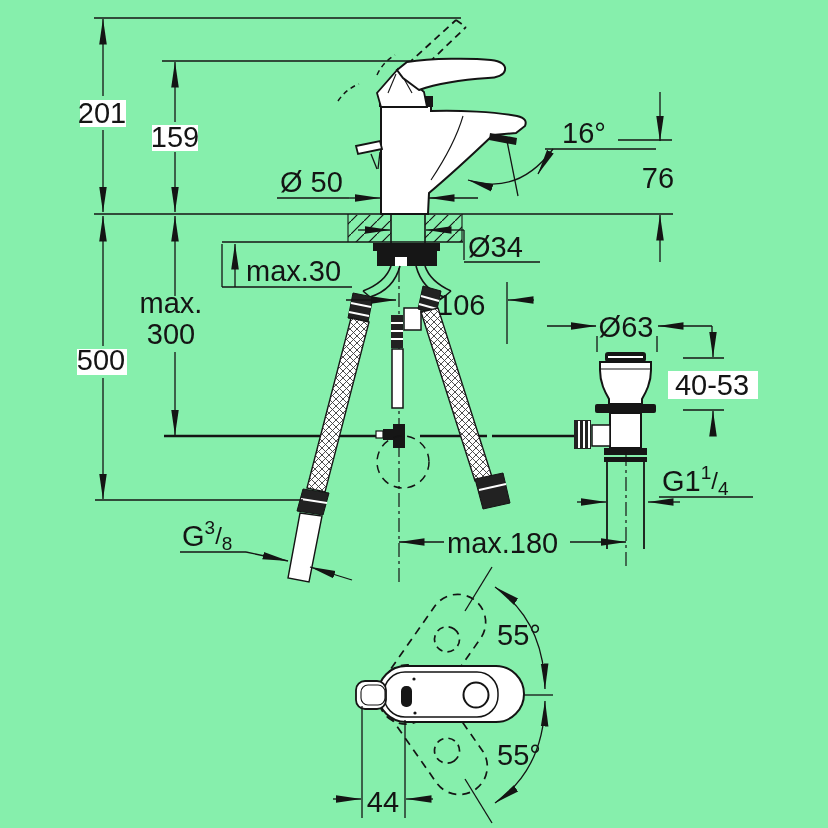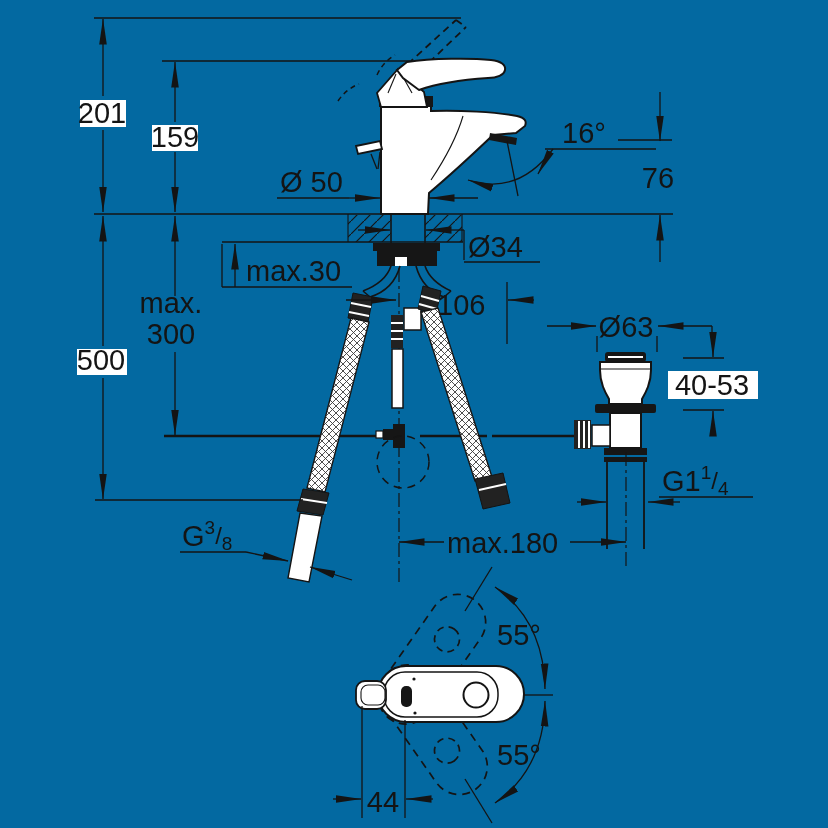--- a/index.html
+++ b/index.html
@@ -1,16 +1,16 @@
 <!DOCTYPE html>
 <html><head>
 <meta charset="utf-8">
 <style>
   html,body{margin:0;padding:0;background:#fff;}
-  .stage{width:828px;height:828px;background:#0369a1;position:relative;font-family:"Liberation Sans",sans-serif;}
+  .stage{width:828px;height:828px;background:#86efac;position:relative;font-family:"Liberation Sans",sans-serif;}
   svg{display:block;}
   text{fill:#141414;font-family:"Liberation Sans",sans-serif;}
   .lbl{font-size:29px;}
   .dl{stroke:#141414;stroke-width:1.3;fill:none;}
   .dl2{stroke:#141414;stroke-width:1.6;fill:none;}
   .ol{stroke:#141414;stroke-width:2;fill:#fff;}
   .ol15{stroke:#141414;stroke-width:1.5;fill:#fff;}
   .thin{stroke:#141414;stroke-width:1.1;fill:none;}
   .dark{fill:#161616;stroke:none;}
   .wln{stroke:#fff;stroke-width:2;fill:none;}

